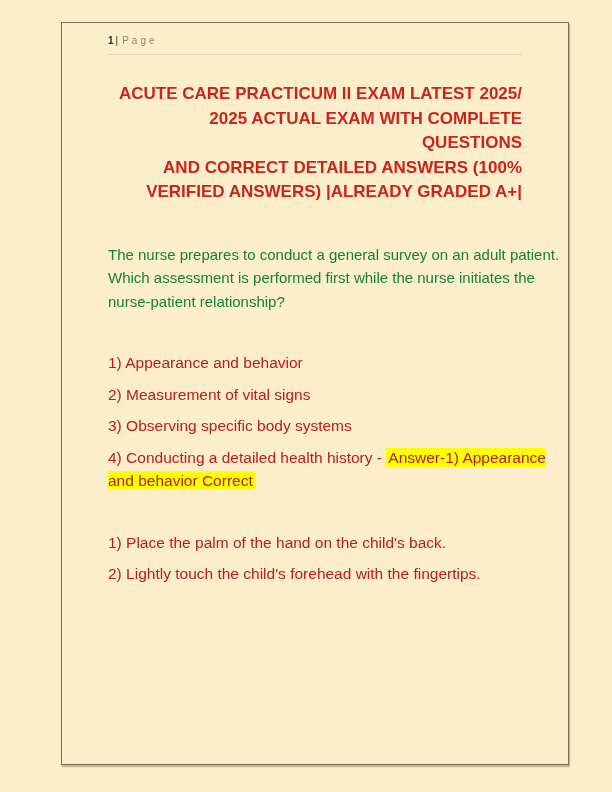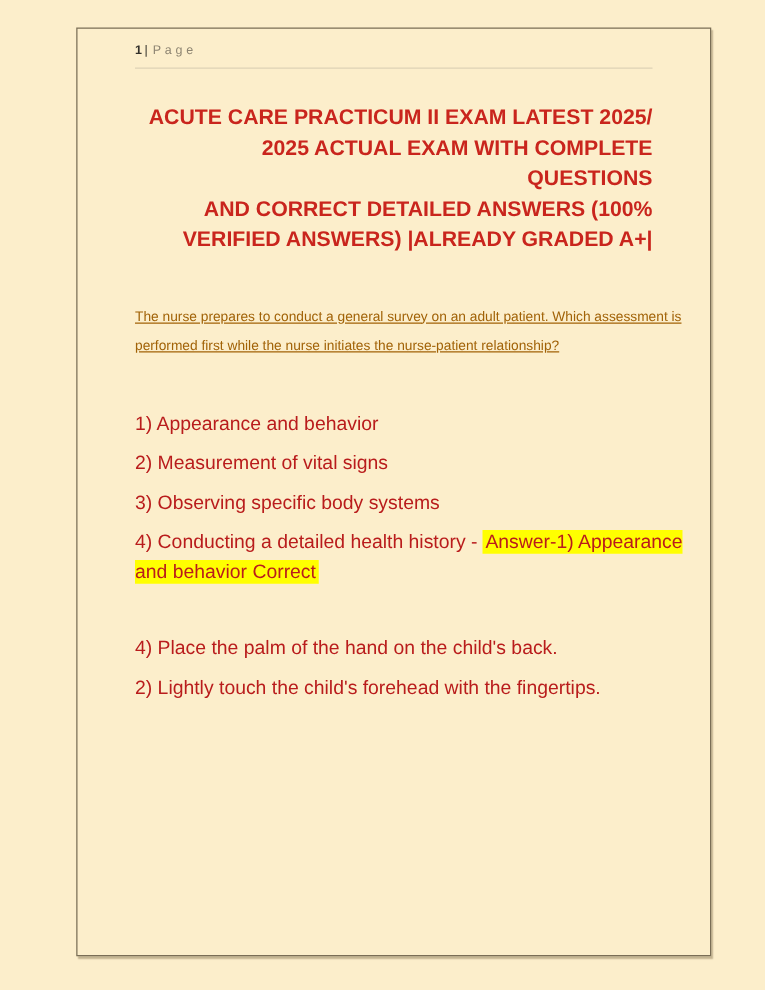--- a/index.html
+++ b/index.html
@@ -53,25 +53,24 @@
     margin-top: 27px;
     text-align: right;
     color: var(--title-red, #C9251D);
     font-weight: 700;
     font-size: 17px;
     line-height: 24.5px;
   }
 
   .para {
     margin-top: 38px;
-    font-size: 11px;
+    font-size: 15px;
     line-height: 23.5px;
-    color: #a16207;
+    color: #15803d;
     width: 466px;
-    text-decoration: underline;
   }
 
   .options {
     margin-top: 38px;
     font-size: 15.5px;
     line-height: 23.5px;
     color: #b91c1c;
     width: 466px;
   }
   .option {
@@ -105,18 +104,18 @@
 
     <div class="options">
       <div class="option">1) Appearance and behavior</div>
       <div class="option">2) Measurement of vital signs</div>
       <div class="option">3) Observing specific body systems</div>
       <div class="option"><span>4) Conducting a detailed health history - </span><mark>Answer-1) Appearance and behavior Correct</mark></div>
     </div>
 
 
     <div class="options">
-      <div class="option">4) Place the palm of the hand on the child's back.</div>
+      <div class="option">1) Place the palm of the hand on the child's back.</div>
       <div class="option">2) Lightly touch the child's forehead with the fingertips.</div>
     </div>
 
   </div>
 </div>
 
 </body></html>

